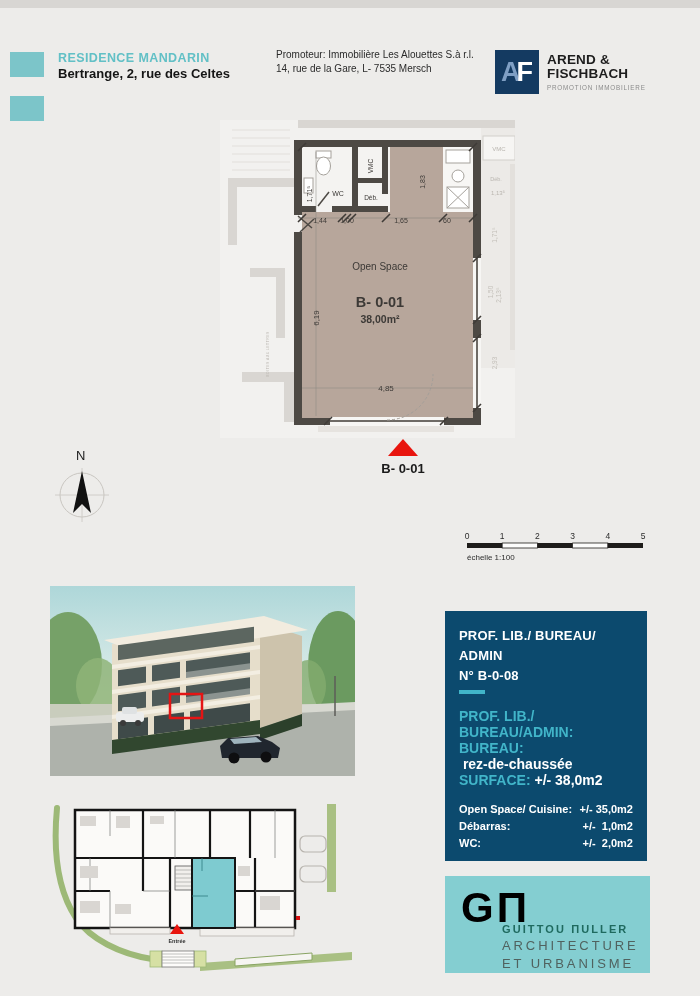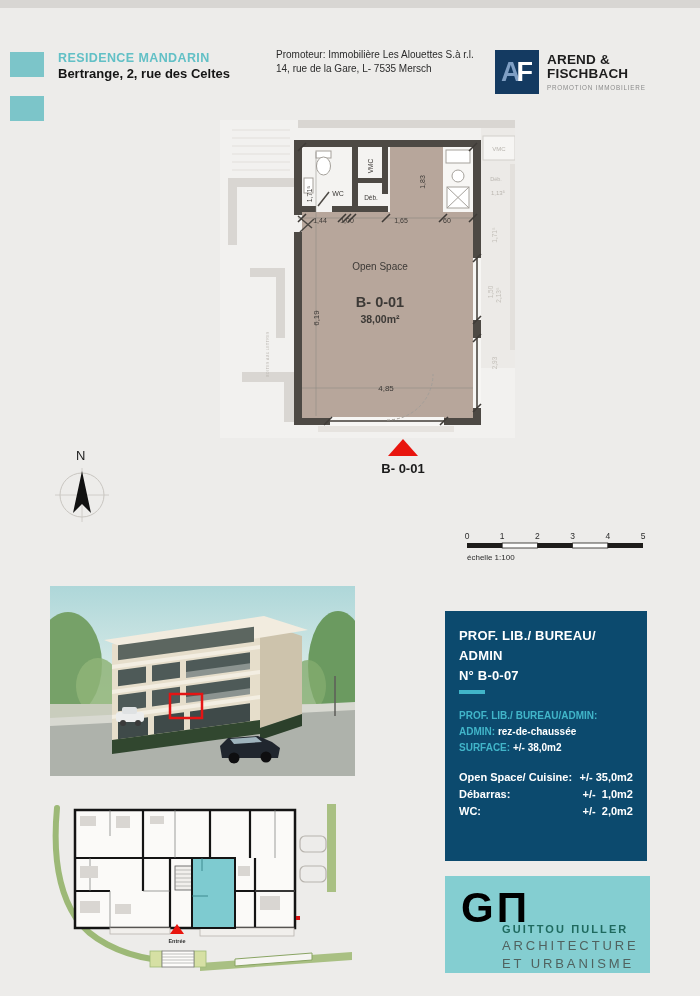--- a/index.html
+++ b/index.html
@@ -26,21 +26,21 @@
   svg text{font-family:"Liberation Sans","DejaVu Sans",sans-serif;}
 
   
   .tri-red{position:absolute;left:388px;top:431px;width:0;height:0;border-left:15px solid transparent;border-right:15px solid transparent;border-bottom:17px solid #e8150e;}
   .marker-label{position:absolute;left:356px;top:453px;width:94px;text-align:center;font-weight:bold;font-size:13px;color:#1b1b1b;}
 
   
   .info-box{position:absolute;left:445px;top:603px;width:202px;height:250px;background:#0c4a6e;box-sizing:border-box;padding:15px 14px;color:#fff;}
   .info-title{font-weight:bold;font-size:13px;line-height:20px;letter-spacing:.2px;}
   .teal-bar{width:26px;height:4px;background:#41b5c9;margin-top:4px;}
-  .info-meta{margin-top:14px;font-size:10px;font-weight:bold;line-height:16px;}
+  .info-meta{margin-top:14px;font-size:14px;font-weight:bold;line-height:16px;}
   .info-meta .lbl{color:#41b5c9;}
   .info-rooms{margin-top:13px;font-size:11px;font-weight:bold;line-height:17px;}
   .room-row{display:flex;}
   .room-row .rl{flex:1;}
   .room-row .rv{white-space:pre;}
 
   
   .gm-box{position:absolute;left:445px;top:868px;width:205px;height:97px;background:#84ced1;}
   .gm-mono{position:absolute;left:16px;top:8px;font-weight:bold;font-size:42px;color:#000000;letter-spacing:3px;}
   .gm-text{position:absolute;left:57px;top:47px;}
@@ -313,26 +313,26 @@
       <rect x="112" y="155" width="32" height="16" fill="#fdfcfa" stroke="#777" stroke-width="0.8"></rect>
       <path d="M112 158 H144 M112 161 H144 M112 164 H144 M112 167 H144" stroke="#999" stroke-width="0.6"></path>
     </g>
     <polygon points="120,138 134,138 127,128" fill="#e8150e"></polygon>
     <text x="127" y="147" font-size="5.5" font-weight="bold" fill="#333" text-anchor="middle">Entrée</text>
   </svg>
 
   <div class="info-box">
     <div class="info-title">
       <div>PROF. LIB./ BUREAU/ ADMIN</div>
-      <div>N° B-0-07</div>
+      <div>N° B-0-08</div>
     </div>
     <div class="teal-bar"></div>
     <div class="info-meta">
       <div class="lbl">PROF. LIB./ BUREAU/ADMIN:</div>
-      <div><span class="lbl">ADMIN:</span><span style="white-space:pre"> rez-de-chaussée</span></div>
+      <div><span class="lbl">BUREAU:</span><span style="white-space:pre"> rez-de-chaussée</span></div>
       <div><span class="lbl">SURFACE:</span><span style="white-space:pre"> +/- 38,0m2</span></div>
     </div>
     <div class="info-rooms">
       <div class="room-row">
         <span class="rl">Open Space/ Cuisine:</span>
         <span class="rv">+/- 35,0m2</span>
       </div>
       <div class="room-row">
         <span class="rl">Débarras:</span>
         <span class="rv">+/-  1,0m2</span>

